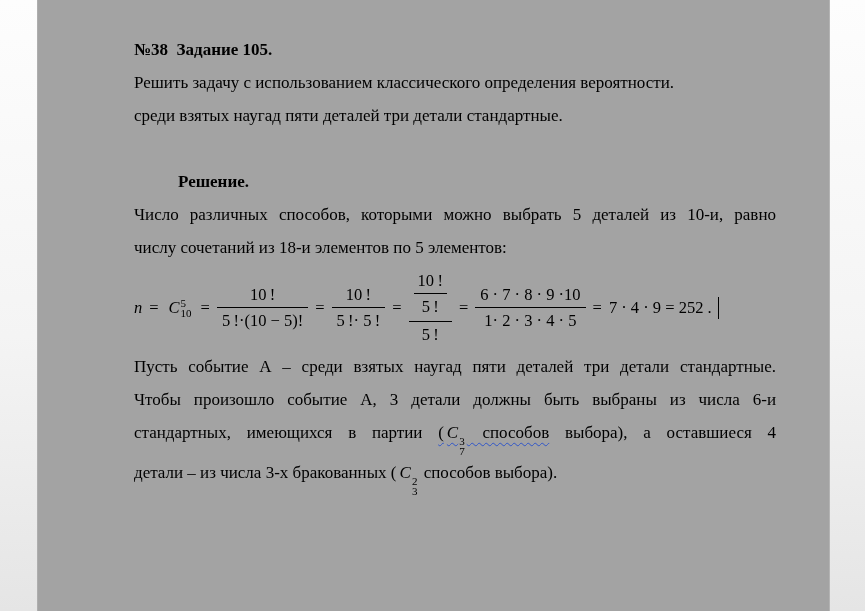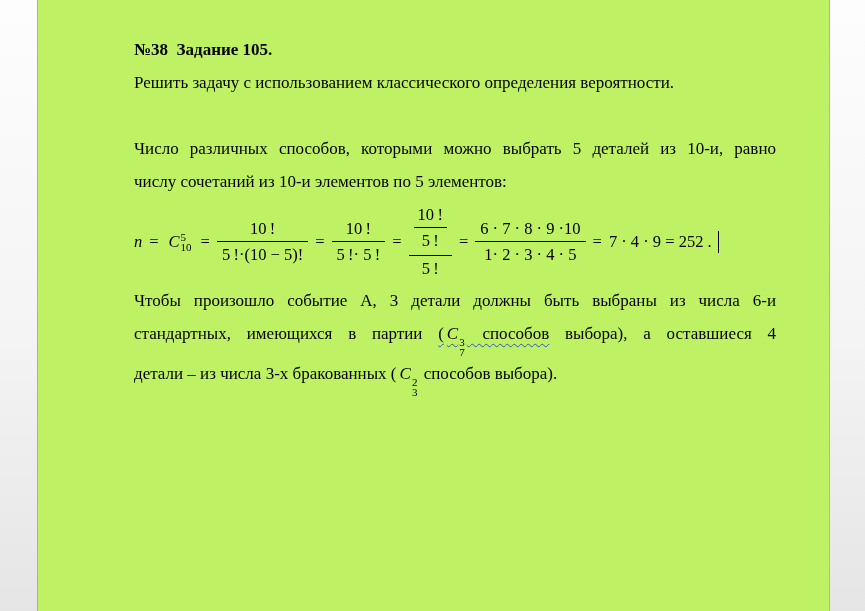--- a/index.html
+++ b/index.html
@@ -6,21 +6,21 @@
   html, body { width: 865px; height: 611px; overflow: hidden; }
   body {
     font-family: "Liberation Serif", serif;
     background: linear-gradient(to bottom, #fdfdfd 0%, #f4f4f4 55%, #e5e5e5 100%);
     position: relative;
     color: #000;
   }
   .page {
     position: absolute;
     left: 37px; top: 0; width: 793px; height: 611px;
-    background: #bef264;
+    background: #a3a3a3;
     border-left: 1px solid #aeaeae;
     border-right: 1px solid #b4b4b4;
   }
   .content {
     position: absolute;
     left: 96px; right: 53px; top: 0;
     padding-top: 33px;
     font-size: 17px;
     line-height: 33px;
   }
@@ -81,27 +81,29 @@
 </head>
 <body>
 
 <div class="page">
   <div class="content">
 
     <div class="tline bold">№38&nbsp; Задание 105.</div>
 
     <div class="tline">Решить задачу с использованием классического определения вероятности.</div>
 
+    <div class="tline">среди взятых наугад пяти деталей три детали стандартные.</div>
 
     <div class="spacer"></div>
 
+    <div class="tline bold indent">Решение.</div>
 
 
     <div class="jline">Число различных способов, которыми можно выбрать 5 деталей из 10-и, равно</div>
-    <div class="tline">числу сочетаний из 10-и элементов по 5 элементов:</div>
+    <div class="tline">числу сочетаний из 18-и элементов по 5 элементов:</div>
 
     <div class="formula">
       <span class="it">n</span>
       <span class="op">=</span>
       <span class="it mc">C</span>
         <span class="cs">
           <span>5</span>
           <span>10</span>
         </span>
       <span class="op">=</span>
@@ -122,20 +124,21 @@
       <span class="op">=</span>
       <span class="frac">
         <span class="num">6 · 7 · 8 · 9 ·10</span>
         <span class="den">1· 2 · 3 · 4 · 5</span>
       </span>
       <span class="op">=</span>
       <span>7 · 4 · 9 = 252 .</span>
       <span class="caret"></span>
     </div>
 
+    <div class="jline">Пусть событие А – среди взятых наугад пяти деталей три детали стандартные.</div>
     <div class="jline">Чтобы произошло событие А, 3 детали должны быть выбраны из числа 6-и</div>
 
     <div class="jline"><span>стандартных, имеющихся в партии </span><span class="wavy"><span>(</span><span class="mc">C</span><span class="cs">
             <span>3</span>
             <span>7</span>
           </span><span> способов</span></span><span> выбора), а оставшиеся 4</span></div>
 
     <div class="tline"><span>детали – из числа 3-х бракованных (</span><span class="mc">C</span><span class="cs">
           <span>2</span>
           <span>3</span>

